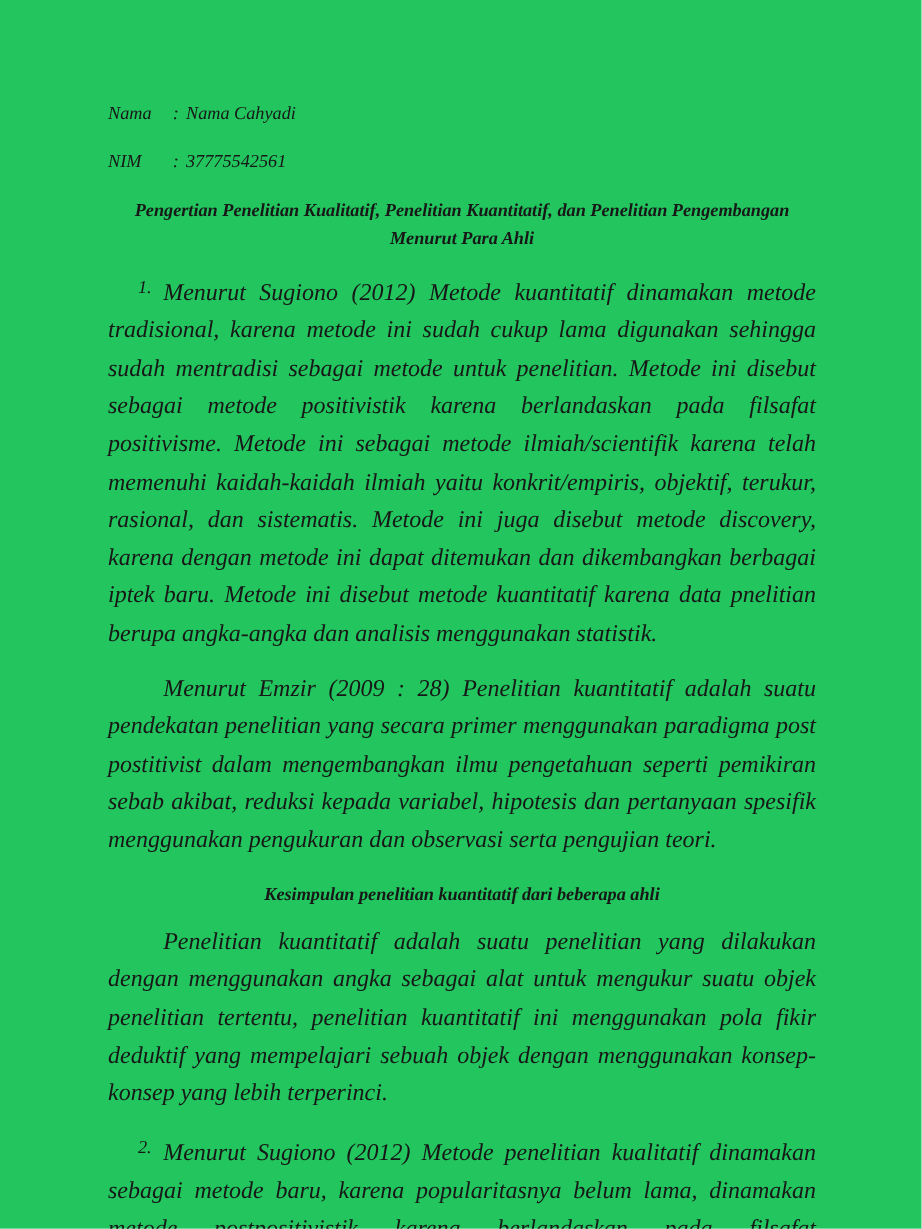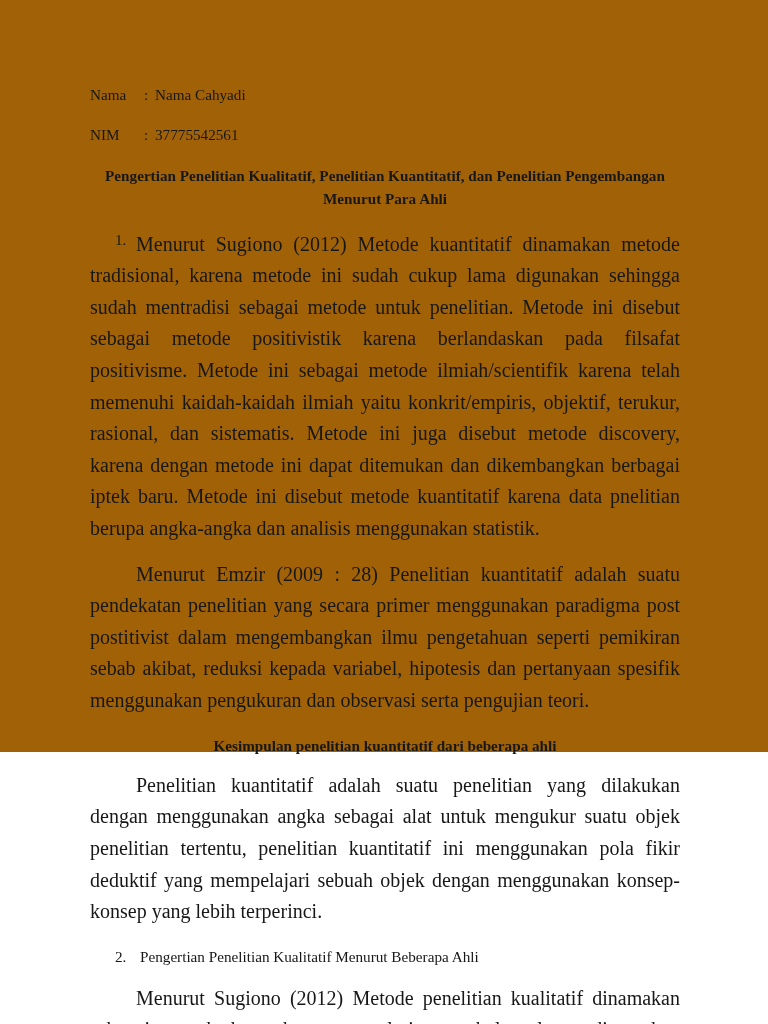--- a/index.html
+++ b/index.html
@@ -12,24 +12,25 @@
     height: 1024px;
     overflow: hidden;
     font-family: "Liberation Serif", "DejaVu Serif", serif;
     color: #171717;
     -webkit-font-smoothing: antialiased;
   }
 
   .page {
     position: relative;
     width: 768px;
-    height: 752px;
-    background: #a16207;
+    height: 1024px;
+    background: #22c55e;
     box-sizing: border-box;
     padding: 85px 88px 0 90px;
+    font-style: italic;
   }
 
   .meta-block {
     margin: 0;
   }
   .meta-row {
     display: flex;
     align-items: baseline;
     font-size: 15.2px;
     line-height: 1.25;
@@ -122,20 +123,19 @@
 
   <p class="body-par">Menurut Sugiono (2012) Metode kuantitatif dinamakan metode tradisional, karena metode ini sudah cukup lama digunakan sehingga sudah mentradisi sebagai metode untuk penelitian.  Metode ini disebut sebagai metode positivistik karena berlandaskan pada filsafat positivisme. Metode ini sebagai metode ilmiah/scientifik karena telah memenuhi kaidah-kaidah ilmiah yaitu konkrit/empiris, objektif, terukur, rasional, dan sistematis. Metode ini juga disebut metode discovery, karena dengan metode ini dapat ditemukan dan dikembangkan berbagai iptek baru. Metode ini disebut metode kuantitatif karena data pnelitian berupa angka-angka dan analisis menggunakan statistik.</p>
   <p class="body-par">Menurut Emzir (2009 : 28) Penelitian kuantitatif adalah suatu pendekatan penelitian yang secara primer menggunakan paradigma post postitivist dalam mengembangkan ilmu pengetahuan seperti pemikiran sebab akibat, reduksi kepada variabel, hipotesis dan pertanyaan spesifik menggunakan pengukuran dan observasi serta pengujian teori.</p>
 
   <h3 class="sub-head">Kesimpulan penelitian kuantitatif dari beberapa ahli</h3>
   <p class="body-par">Penelitian kuantitatif adalah suatu penelitian yang dilakukan dengan menggunakan angka sebagai alat untuk mengukur suatu objek penelitian tertentu, penelitian kuantitatif ini menggunakan pola fikir deduktif yang mempelajari sebuah objek dengan menggunakan konsep-konsep yang lebih terperinci.</p>
 
   <ol class="num-list">
     <li>
       <span class="marker">2.</span>
-      <span>Pengertian Penelitian Kualitatif Menurut Beberapa Ahli</span>
     </li>
   </ol>
 
   <p class="body-par">Menurut Sugiono (2012) Metode penelitian kualitatif dinamakan sebagai metode baru, karena popularitasnya belum lama, dinamakan metode postpositivistik karena berlandaskan pada filsafat postpositivisme. Metode ini disebut juga sebagai metode artistik, karena proses penelitian lebih bersifat seni (kurang terpola, dan disebut sebagai metode interpretive karena data hasil penelitian lebih berkenaan dengan interprestasi terhadap data yang ditemukan di lapangan.</p>
   <p class="body-par">Menurut Denzin dan Lincoln (1987) yang menyatakan bahwa penelitian kualitatif adalah penelitian yang menggunakan latar alamiah dengan maksud menafsirkan fenomena yang terjadi dan dilakukan dengan jalan melibatkan berbagai metode yang ada.</p>
 
 </div>
 
 </body></html>

